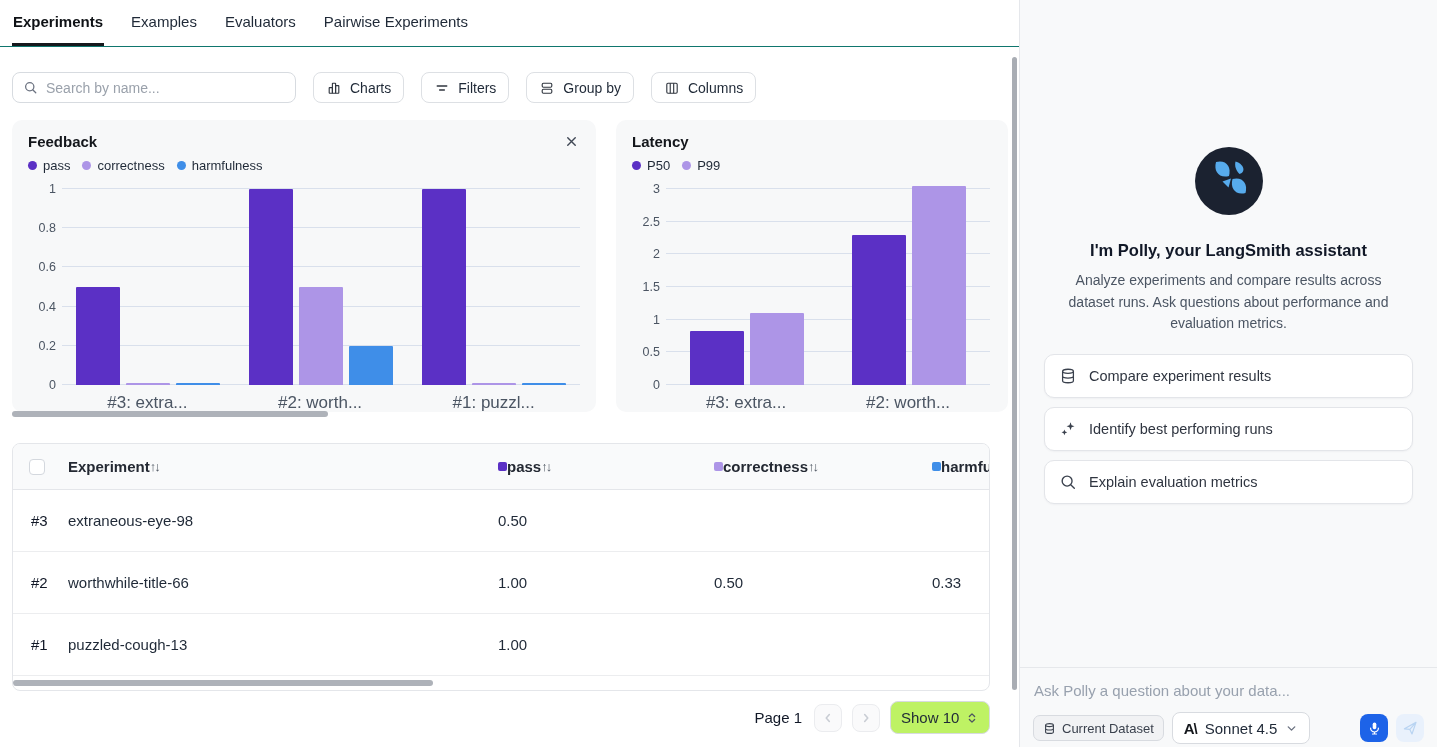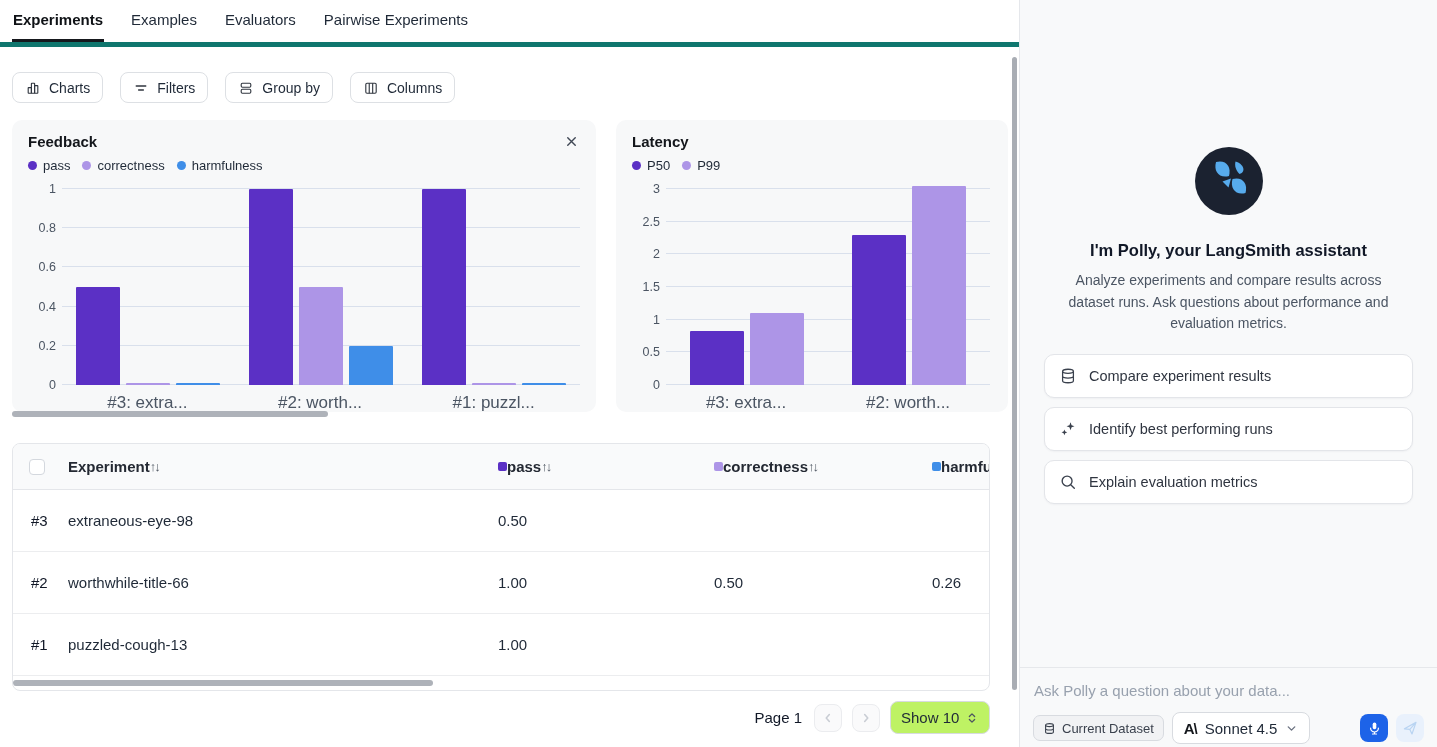--- a/index.html
+++ b/index.html
@@ -3,21 +3,21 @@
 <meta charset="utf-8">
 <style>
   * { margin:0; padding:0; box-sizing:border-box; }
   html,body { width:1437px; height:747px; overflow:hidden; }
   body { font-family:"Liberation Sans","DejaVu Sans",sans-serif; background:#fff; color:#1f2937; position:relative; }
 
   
   .main { position:absolute; left:0; top:0; width:1019px; height:747px; background:#fff; overflow:hidden; }
 
   
-  .nav { height:47px; border-bottom:5px solid #0f766e; display:flex; align-items:stretch; padding-left:12px; gap:26px; }
+  .nav { height:47px; border-bottom:1px solid #0f766e; display:flex; align-items:stretch; padding-left:12px; gap:26px; }
   .nav-tab { display:flex; align-items:center; font-size:15px; color:#1f2937; border-bottom:3px solid transparent; padding:0 1px; cursor:pointer; }
   .nav-tab.active { font-weight:700; color:#0f1216; border-bottom-color:#16181d; }
 
   
   .toolbar { margin-top:25px; display:flex; align-items:center; padding:0 12px; gap:17px; }
   .search-box { width:284px; height:31px; border:1px solid #d7dbe0; border-radius:8px; background:#fff; display:flex; align-items:center; gap:8px; padding:0 10px; color:#6b7280; }
   .search-box input { border:none; outline:none; background:transparent; font-size:14px; font-family:inherit; width:100%; color:#1f2937; }
   .search-box input::placeholder { color:#9aa1ab; }
   .tbtn { height:31px; border:1px solid #dde0e4; border-radius:8px; background:#fff; display:flex; align-items:center; gap:8px; padding:0 12px; font-size:14px; color:#1f2937; cursor:pointer; }
   .tbtn svg { color:#30363f; }
@@ -101,20 +101,29 @@
 <div class="main">
 
   <div class="nav">
     <div class="nav-tab active">Experiments</div>
     <div class="nav-tab">Examples</div>
     <div class="nav-tab">Evaluators</div>
     <div class="nav-tab">Pairwise Experiments</div>
   </div>
 
   <div class="toolbar">
+    <div class="search-box">
+      <span style="display:flex">
+        <svg width="15" height="15" viewBox="0 0 20 20" fill="none" stroke="currentColor" stroke-width="1.7" stroke-linecap="round">
+            <circle cx="9" cy="9" r="5.5"></circle>
+            <path d="M13.3 13.3 L17 17"></path>
+          </svg>
+      </span>
+      <input placeholder="Search by name..." style="">
+    </div>
     <button class="tbtn">
       <span style="display:flex">
         <svg width="16" height="16" viewBox="0 0 20 20" fill="none" stroke="currentColor" stroke-width="1.4">
             <rect x="4" y="9.5" width="4" height="7" rx="0.5"></rect>
             <rect x="8" y="4" width="4" height="12.5" rx="0.5"></rect>
             <rect x="12" y="7" width="4" height="9.5" rx="0.5"></rect>
           </svg>
       </span>
       <span>Charts</span>
     </button>
@@ -298,21 +307,21 @@
       <div>extraneous-eye-98</div>
       <div class="cell-val">0.50</div>
       <div class="cell-val"></div>
       <div class="cell-val"></div>
     </div>
     <div class="trow tbody-row">
       <div class="cell-num">#2</div>
       <div>worthwhile-title-66</div>
       <div class="cell-val">1.00</div>
       <div class="cell-val">0.50</div>
-      <div class="cell-val">0.26</div>
+      <div class="cell-val">0.33</div>
     </div>
     <div class="trow tbody-row">
       <div class="cell-num">#1</div>
       <div>puzzled-cough-13</div>
       <div class="cell-val">1.00</div>
       <div class="cell-val"></div>
       <div class="cell-val"></div>
     </div>
     <div class="table-pad-bottom"></div>
     <div class="table-scroll"></div>

